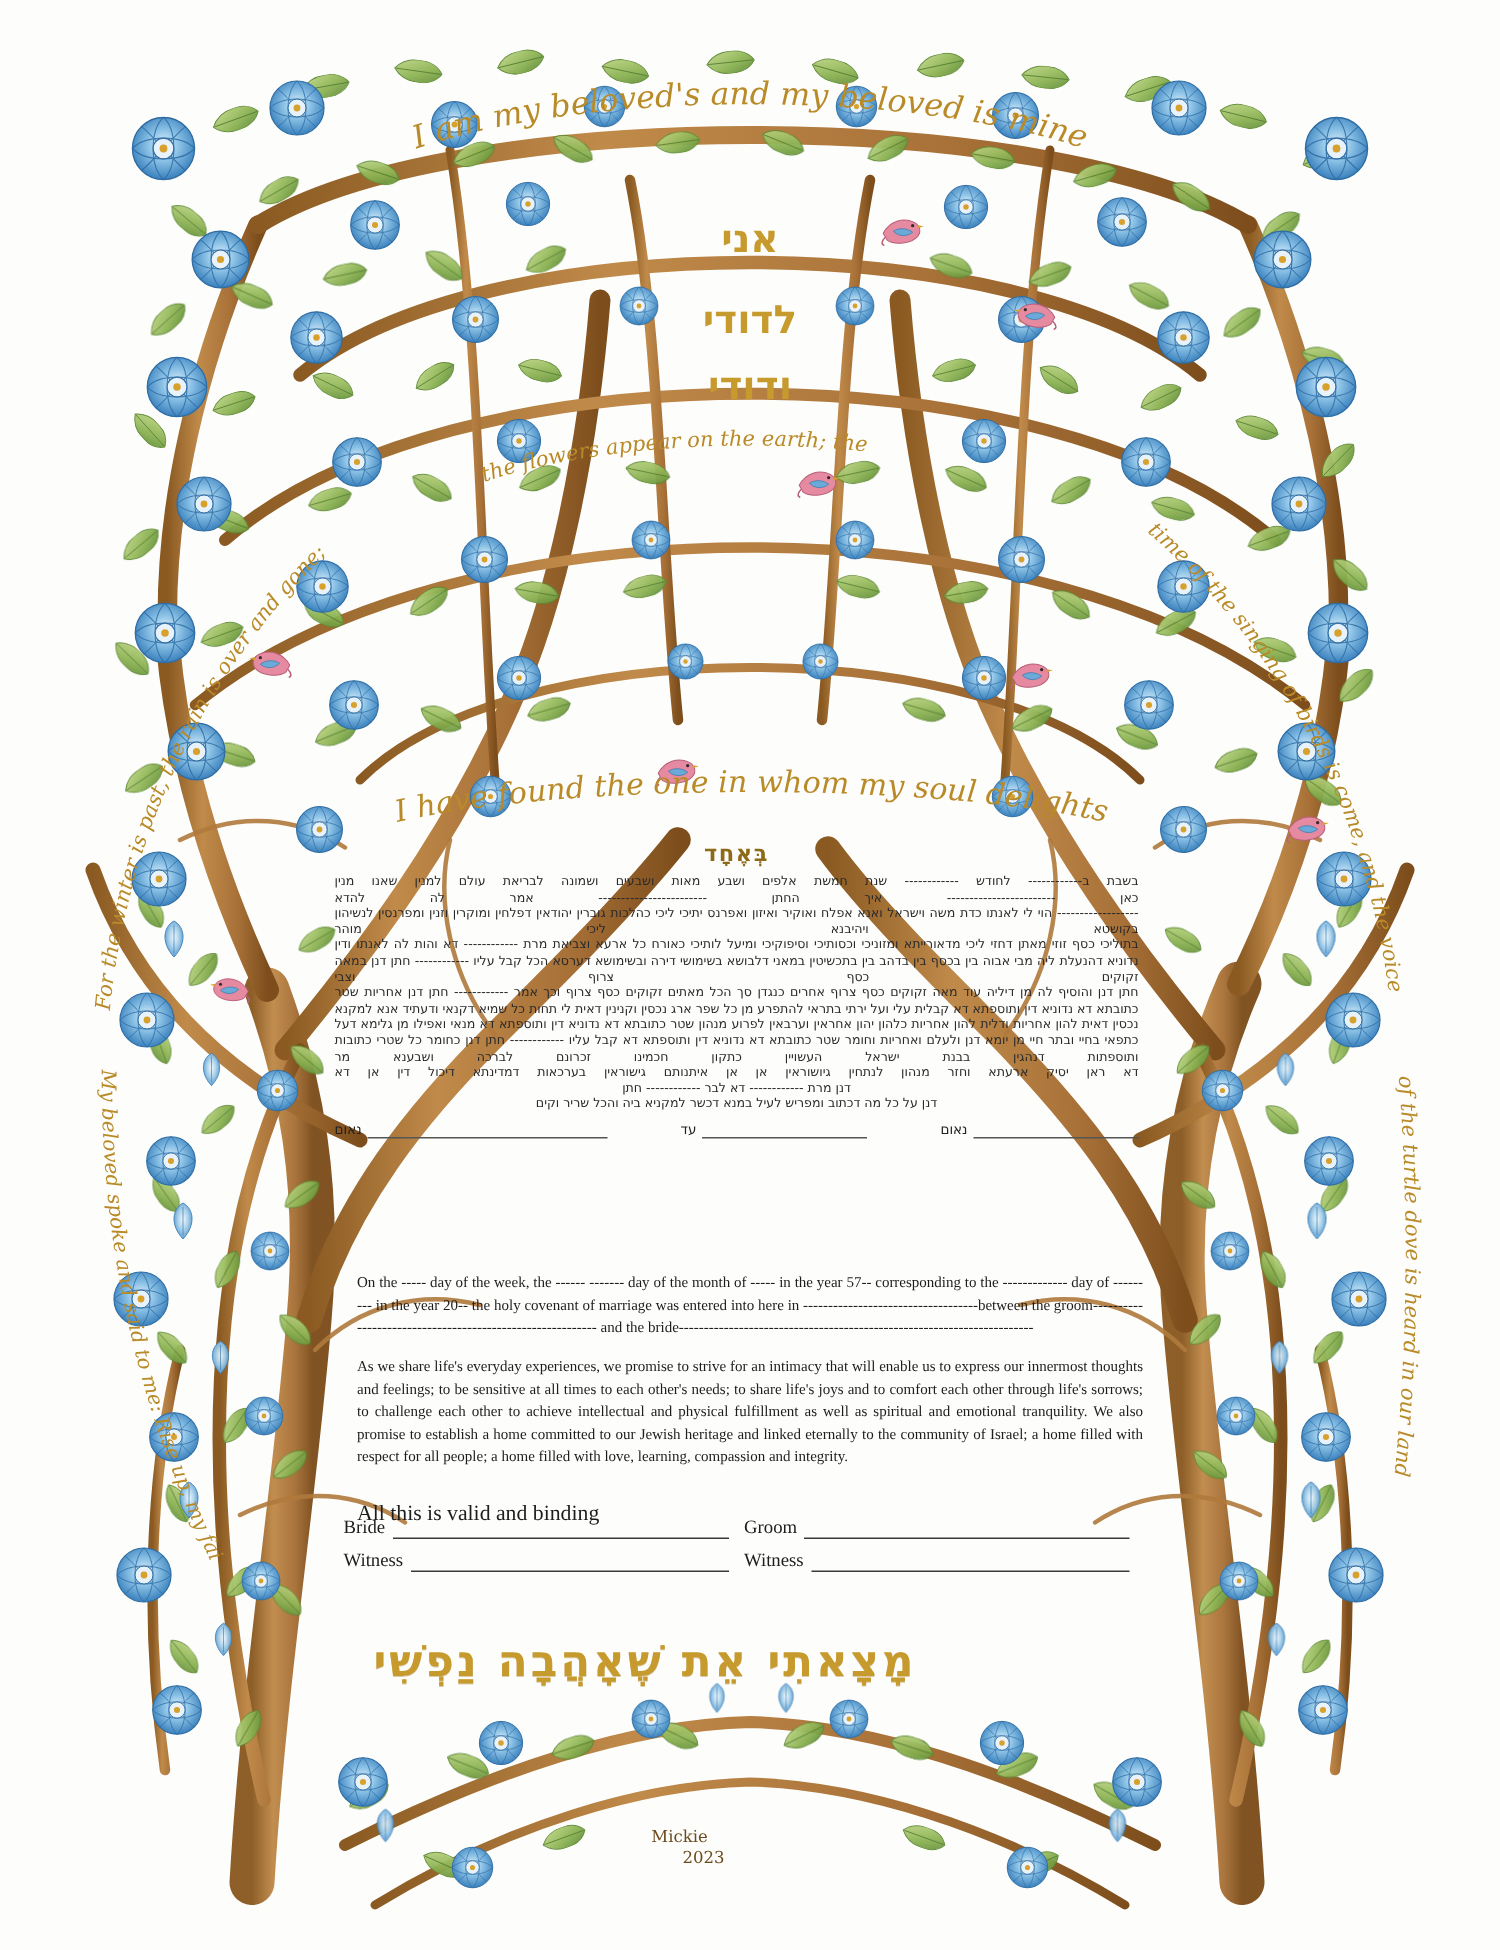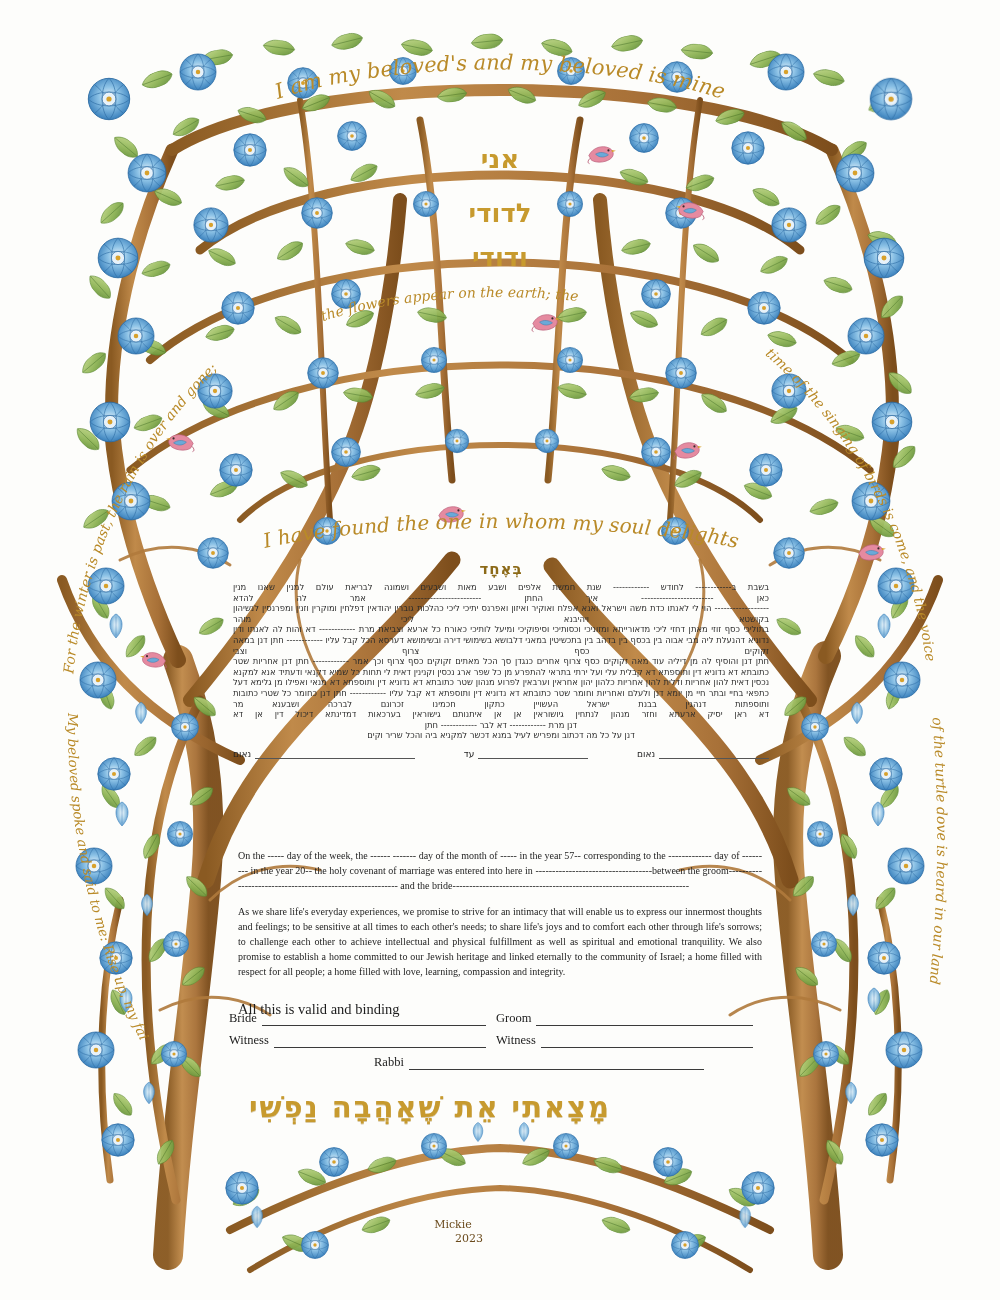--- a/index.html
+++ b/index.html
@@ -7,21 +7,21 @@
   #page{position:relative;width:1000px;height:1300px;background:#fdfdfb;}
 
   
   #art{position:absolute;inset:0;width:1000px;height:1300px;}
 
   
   .script{font-family:"DejaVu Serif",serif;fill:#b98a28;}
 
   
   #hebrew-block{
-    position:absolute;left:233px;top:560px;width:536px;
+    position:absolute;left:223px;top:560px;width:536px;
     text-align:center;direction:rtl;
   }
   #hebrew-title{
     font-family:"DejaVu Sans",sans-serif;color:#8c6a18;font-size:15px;
     letter-spacing:1px;margin-bottom:4px;font-weight:bold;
   }
   .heb-line{
     font-family:"DejaVu Sans",sans-serif;
     color:#2a2a2a;font-size:8.4px;line-height:10.6px;
     white-space:nowrap;overflow:hidden;text-align:justify;
@@ -533,26 +533,20 @@
     <div class="sg-row">
       <div class="sg">
         <span class="lab">Witness</span>
         <span class="ln"></span>
       </div>
       <div class="sg">
         <span class="lab">Witness</span>
         <span class="ln"></span>
       </div>
     </div>
-    <div class="sg-row rabbi">
-      <div class="sg">
-        <span class="lab">Rabbi</span>
-        <span class="ln"></span>
-      </div>
-    </div>
   </div>
 
   <div id="bottom-hebrew">מָצָאתִי אֵת שֶׁאָהֲבָה נַפְשִׁי</div>
 
   <div id="artist">
     <div class="nm">Mickie</div>
     <div class="yr">2023</div>
   </div>
 
 </div>

